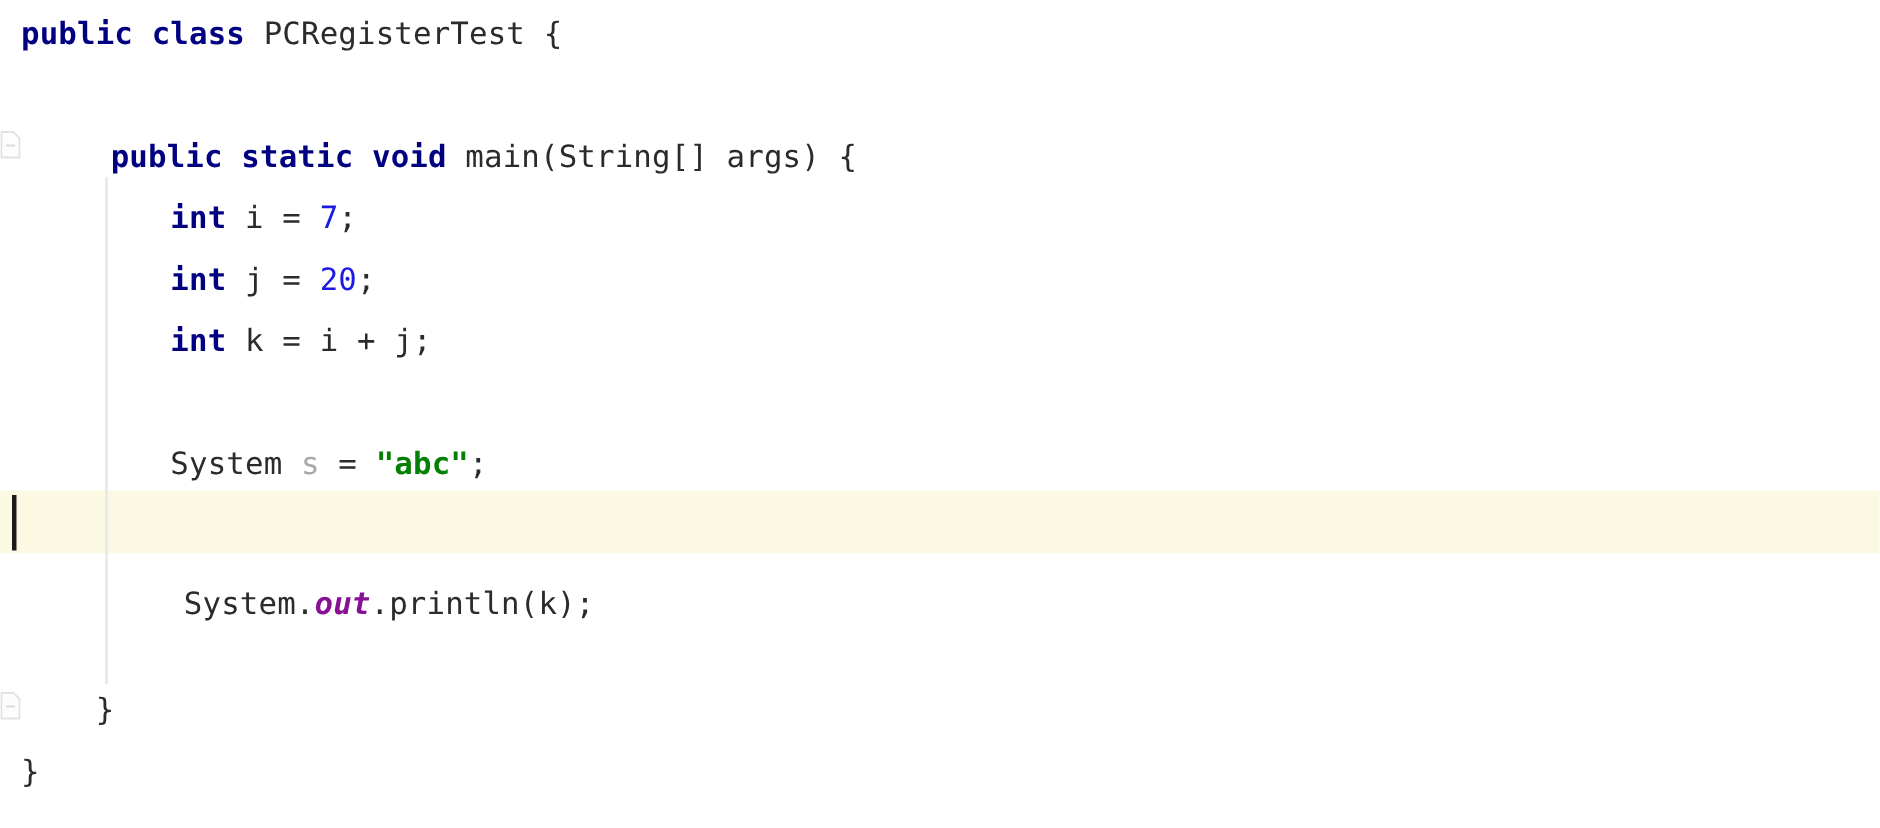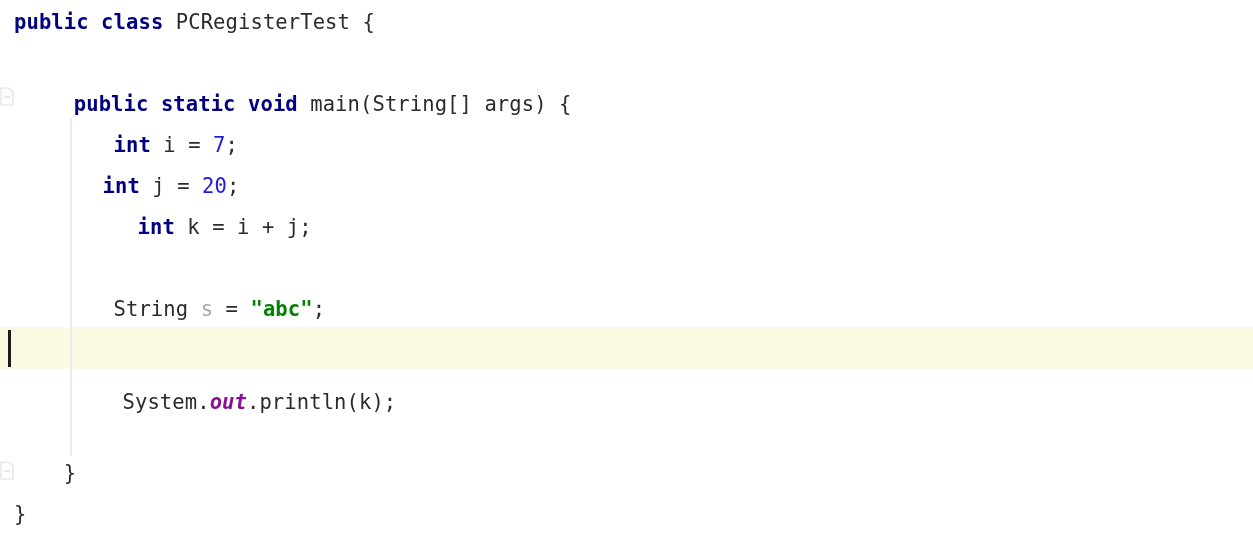--- a/index.html
+++ b/index.html
@@ -97,22 +97,22 @@
     <svg width="14" height="19" viewBox="0 0 14 19">
       <path d="M1 1 H9 L13 5 V18 H1 Z" fill="#fdfdfd" stroke="#e2e2e6" stroke-width="1.2"></path>
       <path d="M4 10 H10" stroke="#dcdce0" stroke-width="1.2"></path>
     </svg>
   </div>
 
   <div class="code-line" style="top: 2px; padding-left: 14px;"><span class="tok-kw">public</span><span class="tok-plain"> </span><span class="tok-kw">class</span><span class="tok-plain"> </span><span class="tok-class">PCRegisterTest</span><span class="tok-plain"> {</span></div>
   <div class="code-line" style="top: 43px; padding-left: 14px;"></div>
   <div class="code-line" style="top: 84px; padding-left: 24px;"><span class="tok-plain">    </span><span class="tok-kw">public</span><span class="tok-plain"> </span><span class="tok-kw">static</span><span class="tok-plain"> </span><span class="tok-kw">void</span><span class="tok-plain"> main(String[] args) {</span></div>
   <div class="code-line" style="top: 125px; padding-left: 14px;"><span class="tok-plain">        </span><span class="tok-kw">int</span><span class="tok-plain"> i = </span><span class="tok-num">7</span><span class="tok-plain">;</span></div>
-  <div class="code-line" style="top: 166px; padding-left: 3px;"><span class="tok-plain">        </span><span class="tok-kw">int</span><span class="tok-plain"> j = </span><span class="tok-num">20</span><span class="tok-plain">;</span></div>
-  <div class="code-line" style="top: 207px; padding-left: 14px; margin-left: 24px;"><span class="tok-plain">        </span><span class="tok-kw">int</span><span class="tok-plain"> k = i + j;</span></div>
+  <div class="code-line" style="top: 166px; padding-left: 14px;"><span class="tok-plain">        </span><span class="tok-kw">int</span><span class="tok-plain"> j = </span><span class="tok-num">20</span><span class="tok-plain">;</span></div>
+  <div class="code-line" style="top: 207px; padding-left: 14px;"><span class="tok-plain">        </span><span class="tok-kw">int</span><span class="tok-plain"> k = i + j;</span></div>
   <div class="code-line" style="top: 248px; padding-left: 14px;"></div>
-  <div class="code-line" style="top: 289px; padding-left: 14px;"><span class="tok-plain">        </span><span class="tok-plain">String</span><span class="tok-plain"> </span><span class="tok-dim">s</span><span class="tok-plain"> = </span><span class="tok-str">"abc"</span><span class="tok-plain">;</span></div>
+  <div class="code-line" style="top: 289px; padding-left: 14px;"><span class="tok-plain">        </span><span class="tok-plain">System</span><span class="tok-plain"> </span><span class="tok-dim">s</span><span class="tok-plain"> = </span><span class="tok-str">"abc"</span><span class="tok-plain">;</span></div>
   <div class="code-line" style="top: 382px; padding-left: 23px;"><span class="tok-plain">        </span><span class="tok-plain">System.</span><span class="tok-field">out</span><span class="tok-plain">.println(k);</span></div>
   <div class="code-line" style="top: 412px; padding-left: 14px;"></div>
   <div class="code-line" style="top: 453px; padding-left: 14px;"><span class="tok-plain">    }</span></div>
   <div class="code-line" style="top: 494px; padding-left: 14px;"><span class="tok-plain">}</span></div>
 
 </div>
 
 </body></html>

